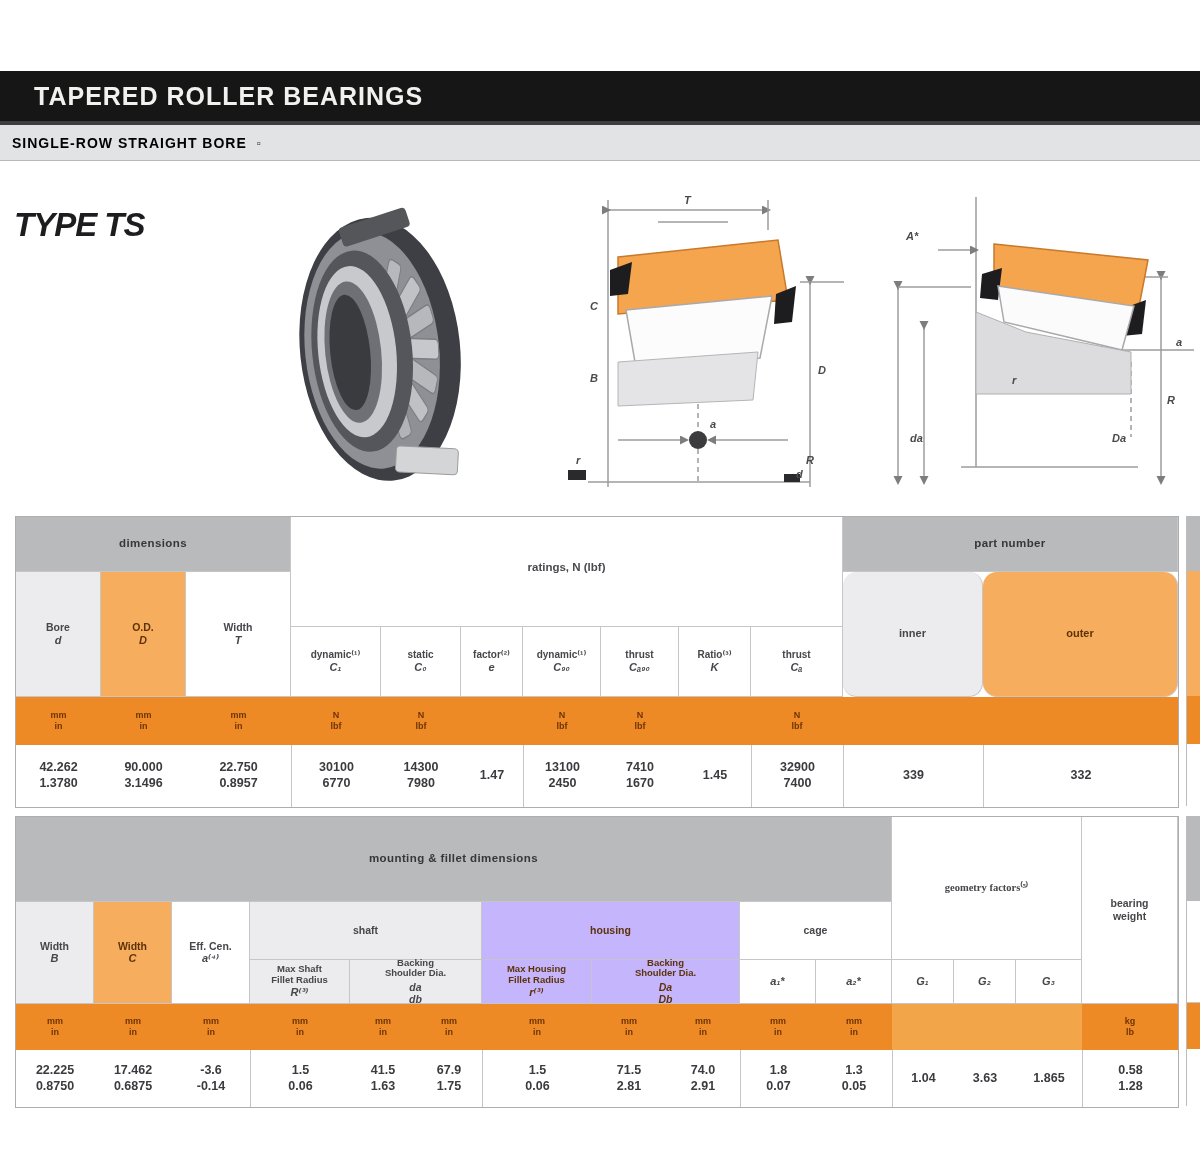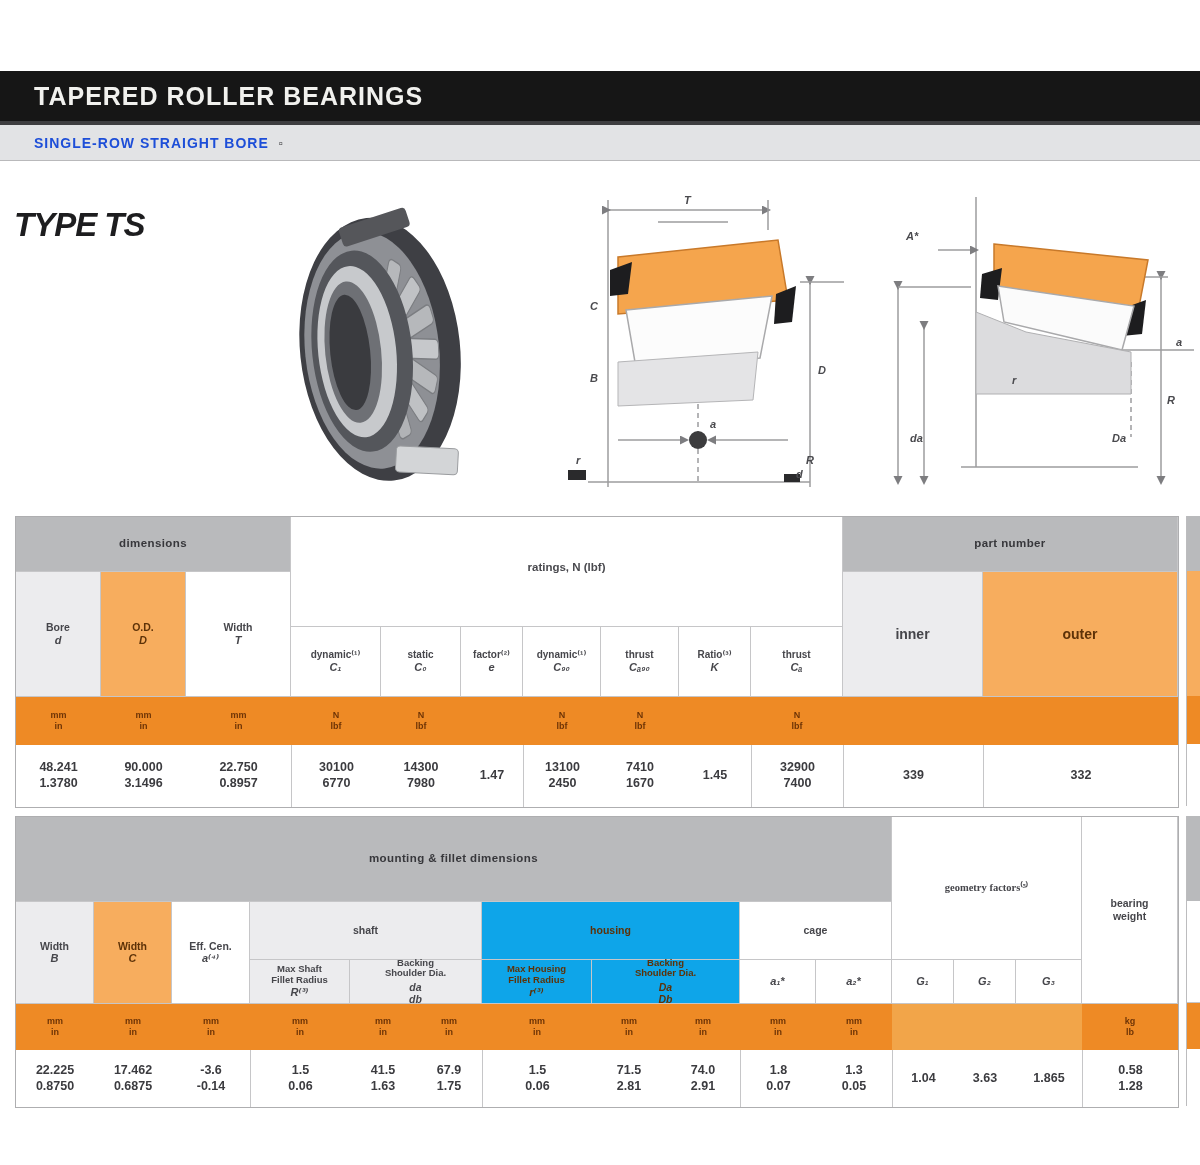--- a/index.html
+++ b/index.html
@@ -4,50 +4,50 @@
 <style>
   html,body{margin:0;padding:0;background:#fff;}
   #page{position:relative;width:1200px;height:1165px;background:#ffffff;overflow:hidden;
         font-family:"Liberation Sans","DejaVu Sans",sans-serif;}
   
   .topbar{position:absolute;left:0;top:71px;width:1200px;height:50px;background:#161616;
           border-bottom:4px solid #3e3e40;display:flex;align-items:center;}
   .topbar .t{color:#f1f1ee;font-size:25px;font-weight:bold;letter-spacing:1px;padding-left:34px;}
   .subbar{position:absolute;left:0;top:125px;width:1200px;height:35px;background:#e2e3e5;
           border-bottom:1px solid #b9b9bb;display:flex;align-items:center;}
-  .subbar .t{color:#1d4ed8;font-size:14px;font-weight:bold;letter-spacing:1px;padding-left:34px;}
+  .subbar .t{color:#000000;font-size:14px;font-weight:bold;letter-spacing:1px;padding-left:12px;}
   .subbar .g{color:#2f2f31;font-size:11px;font-weight:bold;margin-left:10px;}
   .typetitle{position:absolute;left:14px;top:206px;font-size:33px;font-weight:bold;
              font-style:italic;color:#1d1d1f;letter-spacing:-1px;}
   
   .grid{position:absolute;background:#fff;display:grid;border:1px solid #aeaeb0;}
   .t1{left:15px;top:516px;width:1162px;height:290px;
       grid-template-columns:85px 85px 105px 90px 80px 62px 78px 78px 72px 92px 140px 1fr;
       grid-template-rows:55px 55px 70px 48px 1fr;}
   .t2{left:15px;top:816px;width:1162px;height:290px;
       grid-template-columns:78px 78px 78px 100px 66px 66px 110px 74px 74px 76px 76px 62px 62px 66px 1fr;
       grid-template-rows:85px 58px 44px 46px 1fr;}
   .c{border-right:1px solid #c6c6c8;border-bottom:1px solid #c6c6c8;display:flex;
      flex-direction:column;align-items:center;justify-content:center;text-align:center;
      font-size:10.5px;font-weight:bold;color:#46464b;line-height:1.2;padding:2px;min-width:0;}
   .c span{display:block;}
   .gh{background:#b9babc;color:#37373b;font-size:11.5px;letter-spacing:.4px;}
   .lg{background:#ececee;}
   .lo{background:#f7ad5e;color:#5d3208;}
-  .go{background:#0ea5e9;color:#5d3208;}
+  .go{background:#c4b5fd;color:#5d3208;}
   .ratings{justify-content:flex-start;padding-top:44px;font-size:11.5px;color:#4a4a4f;}
   .sub{font-size:10px;}
   .small3{font-size:9.5px;line-height:1.15;}
   .sym{font-style:italic;font-size:11px;}
   .syms{display:flex;gap:26px;justify-content:center;font-style:italic;font-size:10.5px;margin-top:2px;}
   .u{background:#ee8a25;border:none;color:#6e3406;font-size:9px;font-weight:bold;line-height:1.25;}
   .u2{background:#f2a549;}
   .d{border-right:none;border-bottom:none;font-size:12.5px;color:#3b3b3f;font-weight:bold;line-height:1.25;}
   .bl{border-left:1px solid #c6c6c8;}
-  .ph{font-size:14px;}
+  .ph{font-size:11px;border-radius:14px;}
   
   .strip{position:absolute;width:14px;overflow:hidden;border-left:1px solid #bcbcbe;}
   .strip div{width:14px;}
   
   .fig{position:absolute;}
   svg text{font-family:"Liberation Sans","DejaVu Sans",sans-serif;font-size:11px;
            font-style:italic;font-weight:bold;fill:#4a4a4e;}
 </style>
 </head>
 <body>
@@ -243,21 +243,21 @@
       </div>
     <div class="c u" style="grid-column:9;grid-row:4"></div>
     <div class="c u" style="grid-column:10;grid-row:4">
         <span>N</span>
         <span>lbf</span>
       </div>
     <div class="c u" style="grid-column:11;grid-row:4"></div>
     <div class="c u" style="grid-column:12;grid-row:4"></div>
 
     <div class="c d" style="grid-column:1;grid-row:5">
-        <span>48.241</span>
+        <span>42.262</span>
         <span>1.3780</span>
       </div>
     <div class="c d" style="grid-column:2;grid-row:5">
         <span>90.000</span>
         <span>3.1496</span>
       </div>
     <div class="c d" style="grid-column:3;grid-row:5">
         <span>22.750</span>
         <span>0.8957</span>
       </div>

